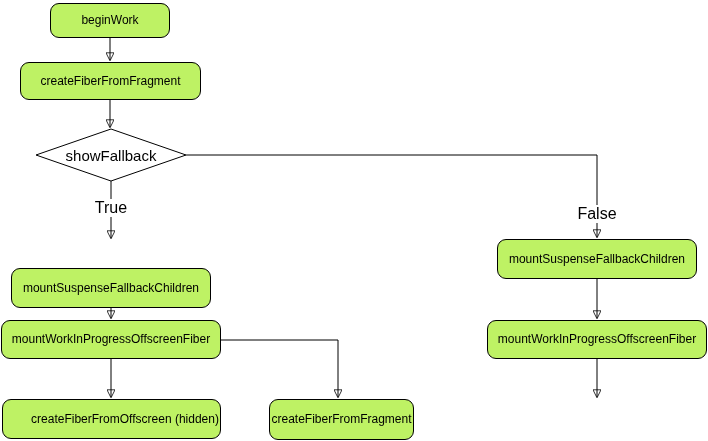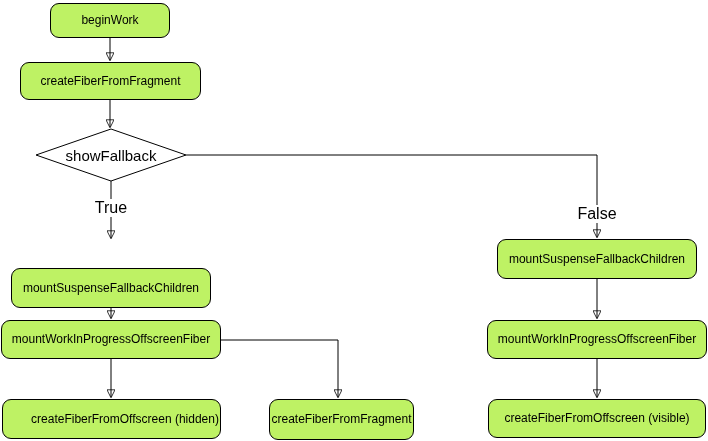--- a/index.html
+++ b/index.html
@@ -122,21 +122,18 @@
   </div>
 
   <div class="node" style="left:2px; top:399px; width:219px; height:40px;padding-left:27px;">
     <span>createFiberFromOffscreen (hidden)</span>
   </div>
 
   <div class="node" style="left:269px; top:399px; width:145px; height:41px;">
     <span>createFiberFromFragment</span>
   </div>
 
-  <div class="node" style="left:488px; top:399px; width:218px; height:39px;">
-    <span>createFiberFromOffscreen (visible)</span>
-  </div>
 
   <div class="edge-label" style="left:111px; top:208px;">True</div>
 
   <div class="edge-label" style="left:597px; top:214px;">False</div>
 
 </div>
 
 </body></html>

